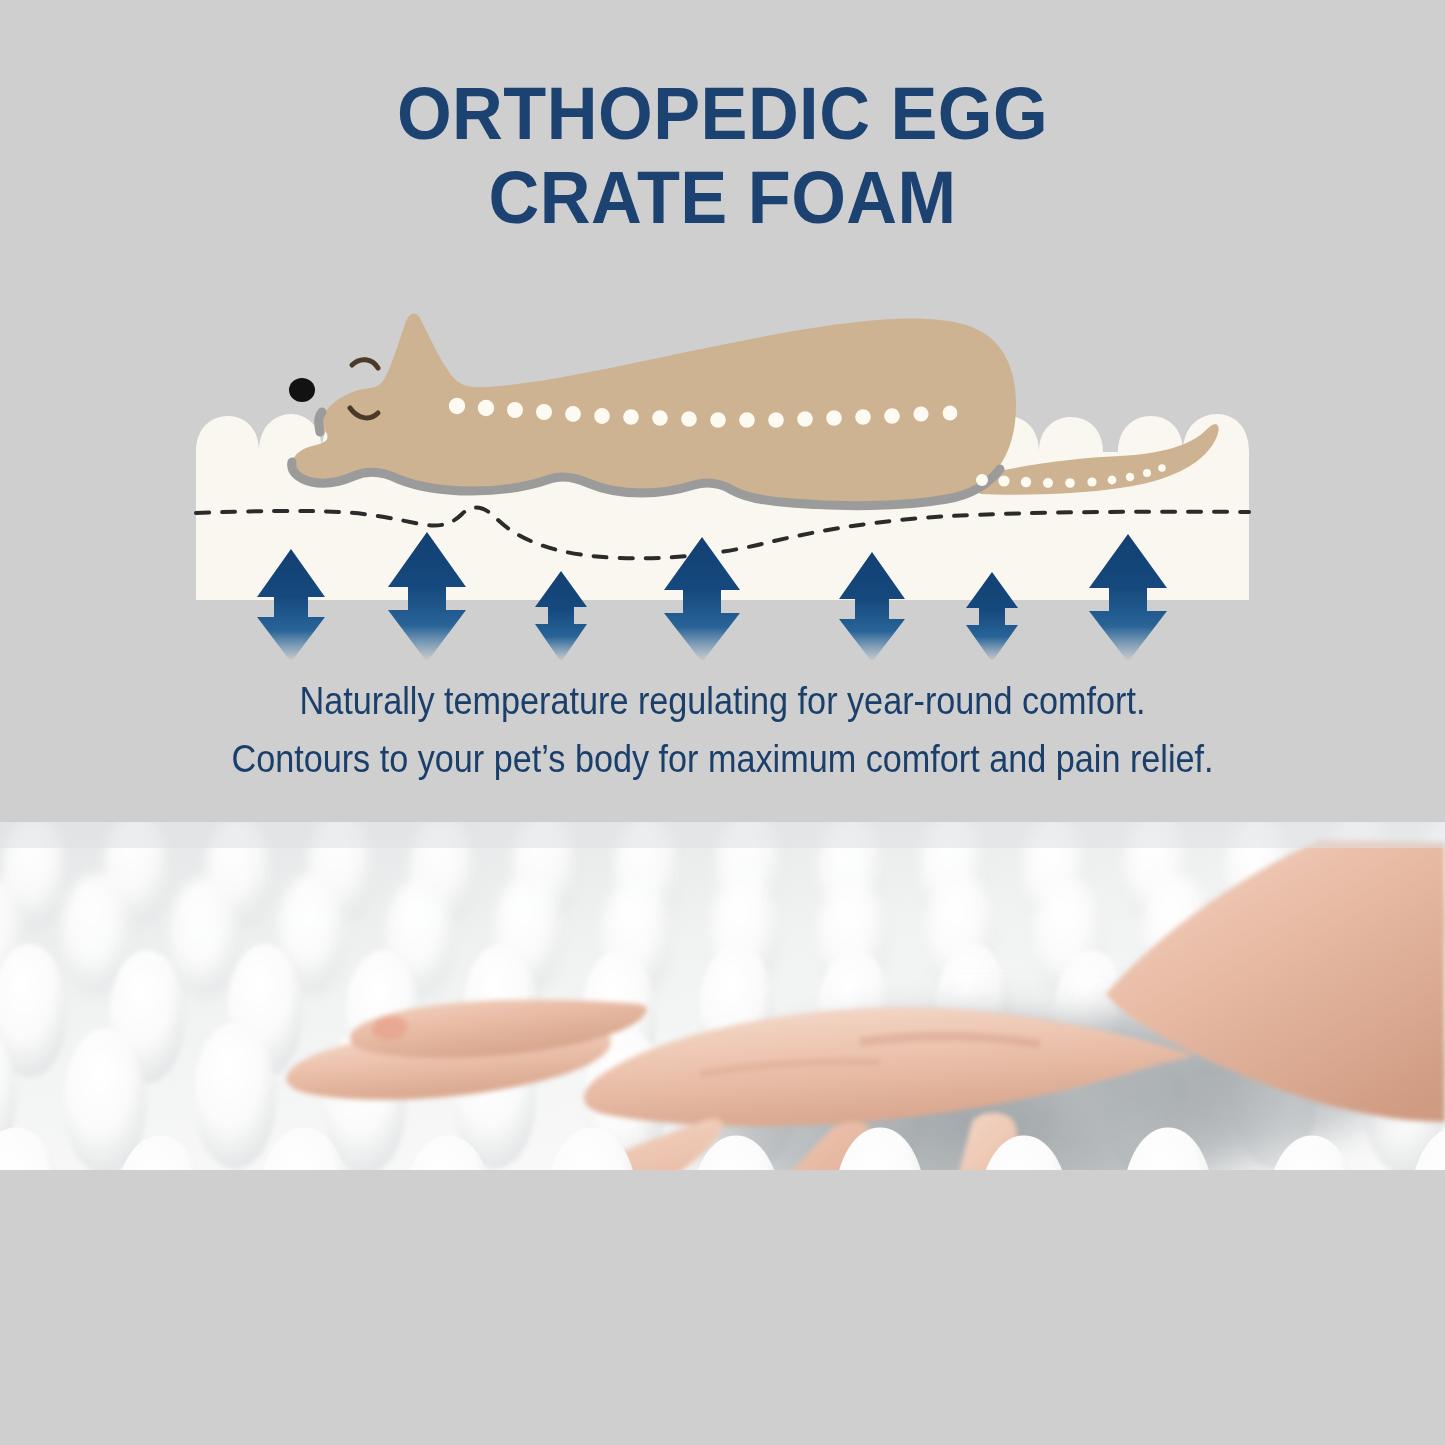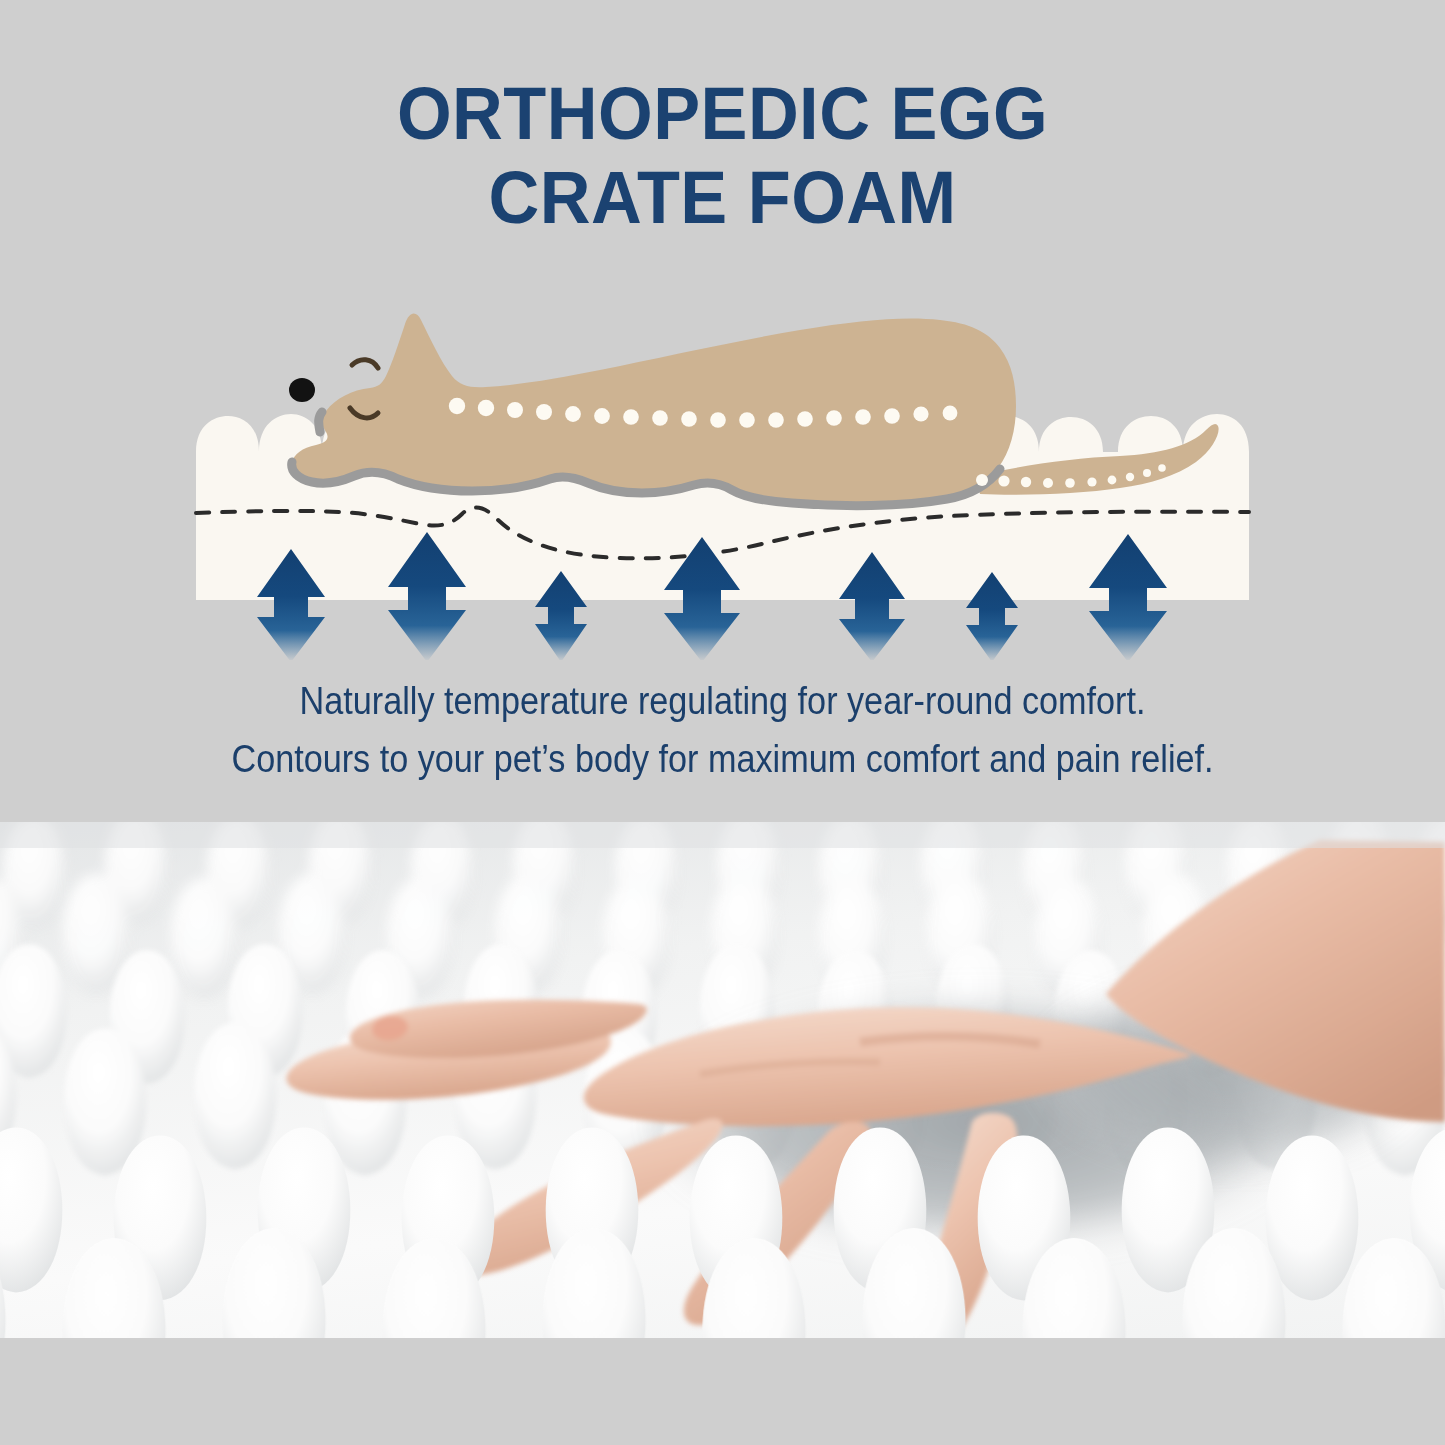--- a/index.html
+++ b/index.html
@@ -3,21 +3,21 @@
 <meta charset="utf-8">
 <title>Orthopedic Egg Crate Foam</title>
 <style>
   html,body{margin:0;padding:0;}
   body{
     width:1445px;height:1445px;
     background:#cfcfcf;
     font-family:"Liberation Sans", sans-serif;
     overflow:hidden;
   }
-  #page{position:relative;width:1445px;height:1338px;overflow:hidden;background:#cfcfcf;}
+  #page{position:relative;width:1445px;height:1170px;overflow:hidden;background:#cfcfcf;}
 
   
   .top-strip{position:absolute;left:0;top:0;width:1445px;height:6px;background:#d9d9d9;}
 
   
   .panel-top{position:absolute;left:0;top:0;width:1445px;height:822px;background:#cfcfcf;}
 
   
   .headline{
     position:absolute;left:0;top:72px;width:1445px;

